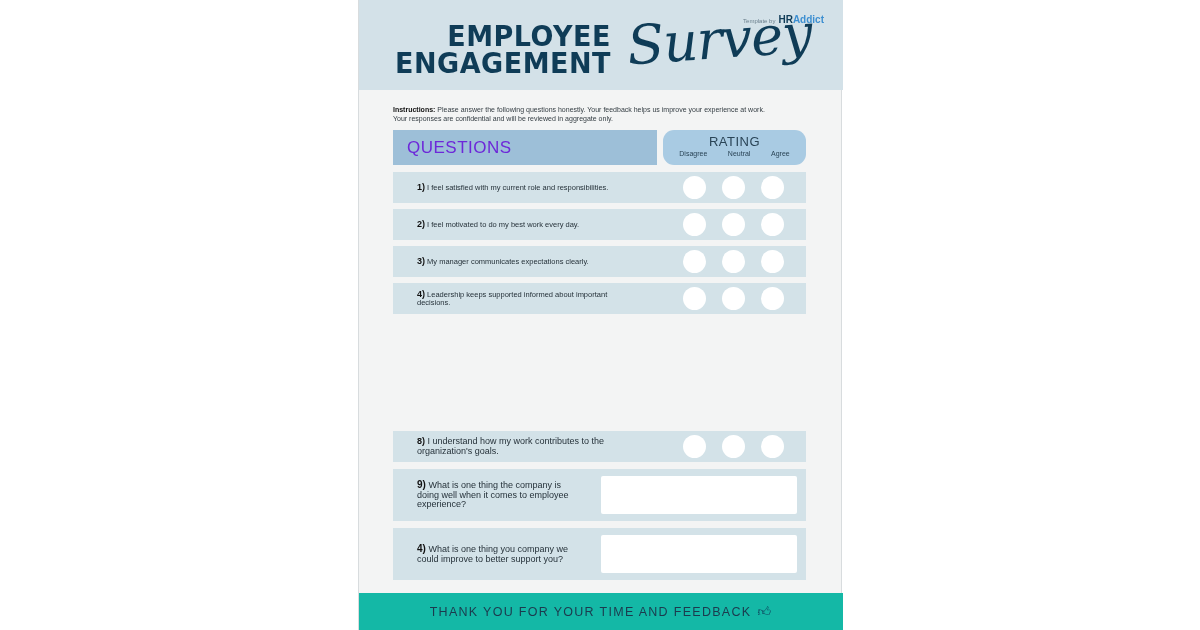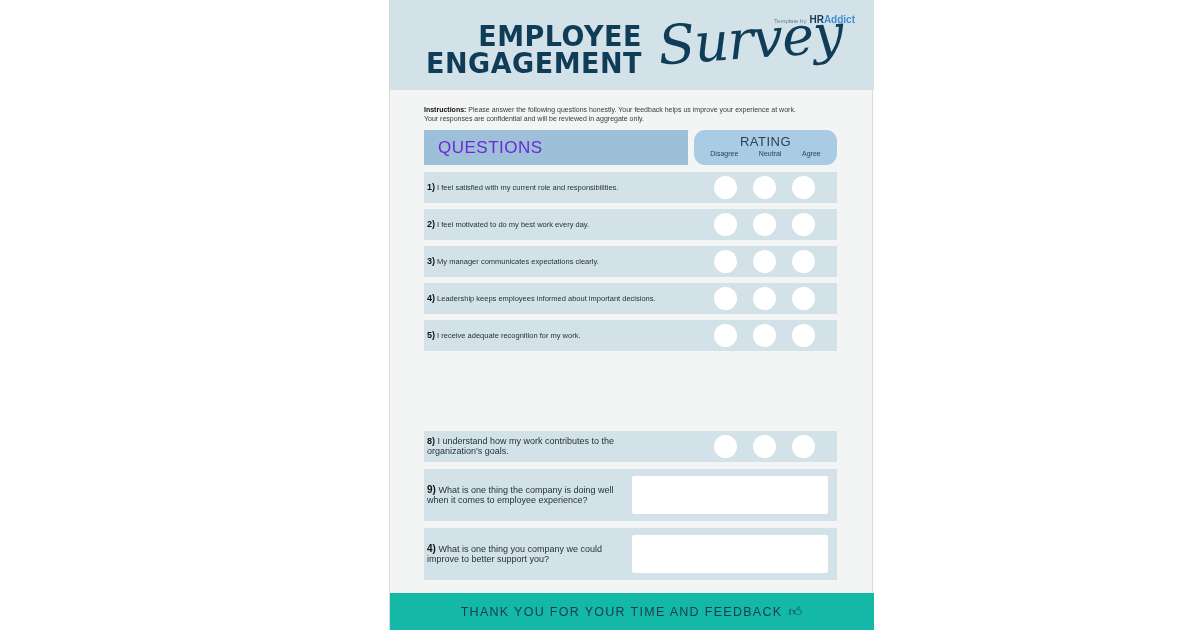--- a/index.html
+++ b/index.html
@@ -2,21 +2,21 @@
 <html><head>
   <meta charset="utf-8">
   <style>
     * { box-sizing: border-box; margin: 0; padding: 0; }
     html, body { width: 1200px; height: 630px; background: #ffffff; overflow: hidden; }
     body { font-family: "Liberation Sans", sans-serif; position: relative; }
 
     .page {
       position: absolute; left: 358px; top: 0; width: 484px; height: 630px;
       background: #f3f4f4;
-      border-left: 1px solid #d8dcde; border-right: 1px solid #d8dcde; margin-left: 31px;
+      border-left: 1px solid #d8dcde; border-right: 1px solid #d8dcde;
     }
     .header {
       position: absolute; left: 0; top: 0; width: 484px; height: 90px;
       background: #d3e1e8;
     }
     .title-block {
       position: absolute; right: 232px; top: 22px; text-align: right;
       color: #0f3c57; font-family: "DejaVu Sans", sans-serif; font-weight: bold;
       font-size: 27px; line-height: 27px; letter-spacing: 0.5px;
     }
@@ -50,21 +50,21 @@
       position: absolute; left: 304px; top: 130px; width: 143px; height: 35px;
       background: #a9cbe3; color: #2a4456; text-align: center; border-radius: 11px;
     }
     .r-head .rating { font-size: 13px; letter-spacing: 0.5px; margin-top: 4px; }
     .r-head .labels { display: flex; justify-content: space-around; font-size: 7px; margin-top: 1px; padding: 0 6px; }
 
     .row {
       position: absolute; left: 34px; width: 413px; height: 31px;
       background: #d3e2e8; display: flex; align-items: center;
     }
-    .row .qtext { width: 250px; padding-left: 3px; font-size: 7.5px; line-height: 8px; color: #26323a; }
+    .row .qtext { width: 250px; padding-left: 24px; font-size: 7.5px; line-height: 8px; color: #26323a; }
     .row .qtext b { font-size: 9px; color: #111; }
     .circles { position: absolute; left: 290px; top: 4px; display: flex; gap: 16px; }
     .circle { width: 23px; height: 23px; border-radius: 50%; background: #ffffff; border: none; cursor: pointer; }
 
     .row.open { height: 52px; }
     .row.open .qtext { width: 200px; font-size: 9px; line-height: 9.5px; }
     .row.open .qtext b { font-size: 10px; }
     .answer {
       position: absolute; left: 208px; top: 7px; width: 196px; height: 38px;
       background: #ffffff; border: none; border-radius: 2px; resize: none;
@@ -132,36 +132,28 @@
   <div class="row" style="top:246px">
     <div class="qtext"><b>3)</b> <span>My manager communicates expectations clearly.</span></div>
     <div class="circles">
       <button class="circle"></button>
       <button class="circle"></button>
       <button class="circle"></button>
     </div>
   </div>
 
   <div class="row" style="top:283px">
-    <div class="qtext" style="width:245px"><b>4)</b> <span>Leadership keeps employees informed about important decisions.</span></div>
+    <div class="qtext" style="width:245px"><b>4)</b> <span>Leadership keeps supported informed about important decisions.</span></div>
     <div class="circles">
       <button class="circle"></button>
       <button class="circle"></button>
       <button class="circle"></button>
     </div>
   </div>
 
-  <div class="row" style="top:320px">
-    <div class="qtext"><b>5)</b> <span>I receive adequate recognition for my work.</span></div>
-    <div class="circles">
-      <button class="circle"></button>
-      <button class="circle"></button>
-      <button class="circle"></button>
-    </div>
-  </div>
 
 
 
   <div class="row" style="top:431px">
     <div class="qtext" style="width:230px;font-size:9px;line-height:9.5px"><b>8)</b> <span>I understand how my work contributes to the organization's goals.</span></div>
     <div class="circles">
       <button class="circle"></button>
       <button class="circle"></button>
       <button class="circle"></button>
     </div>

